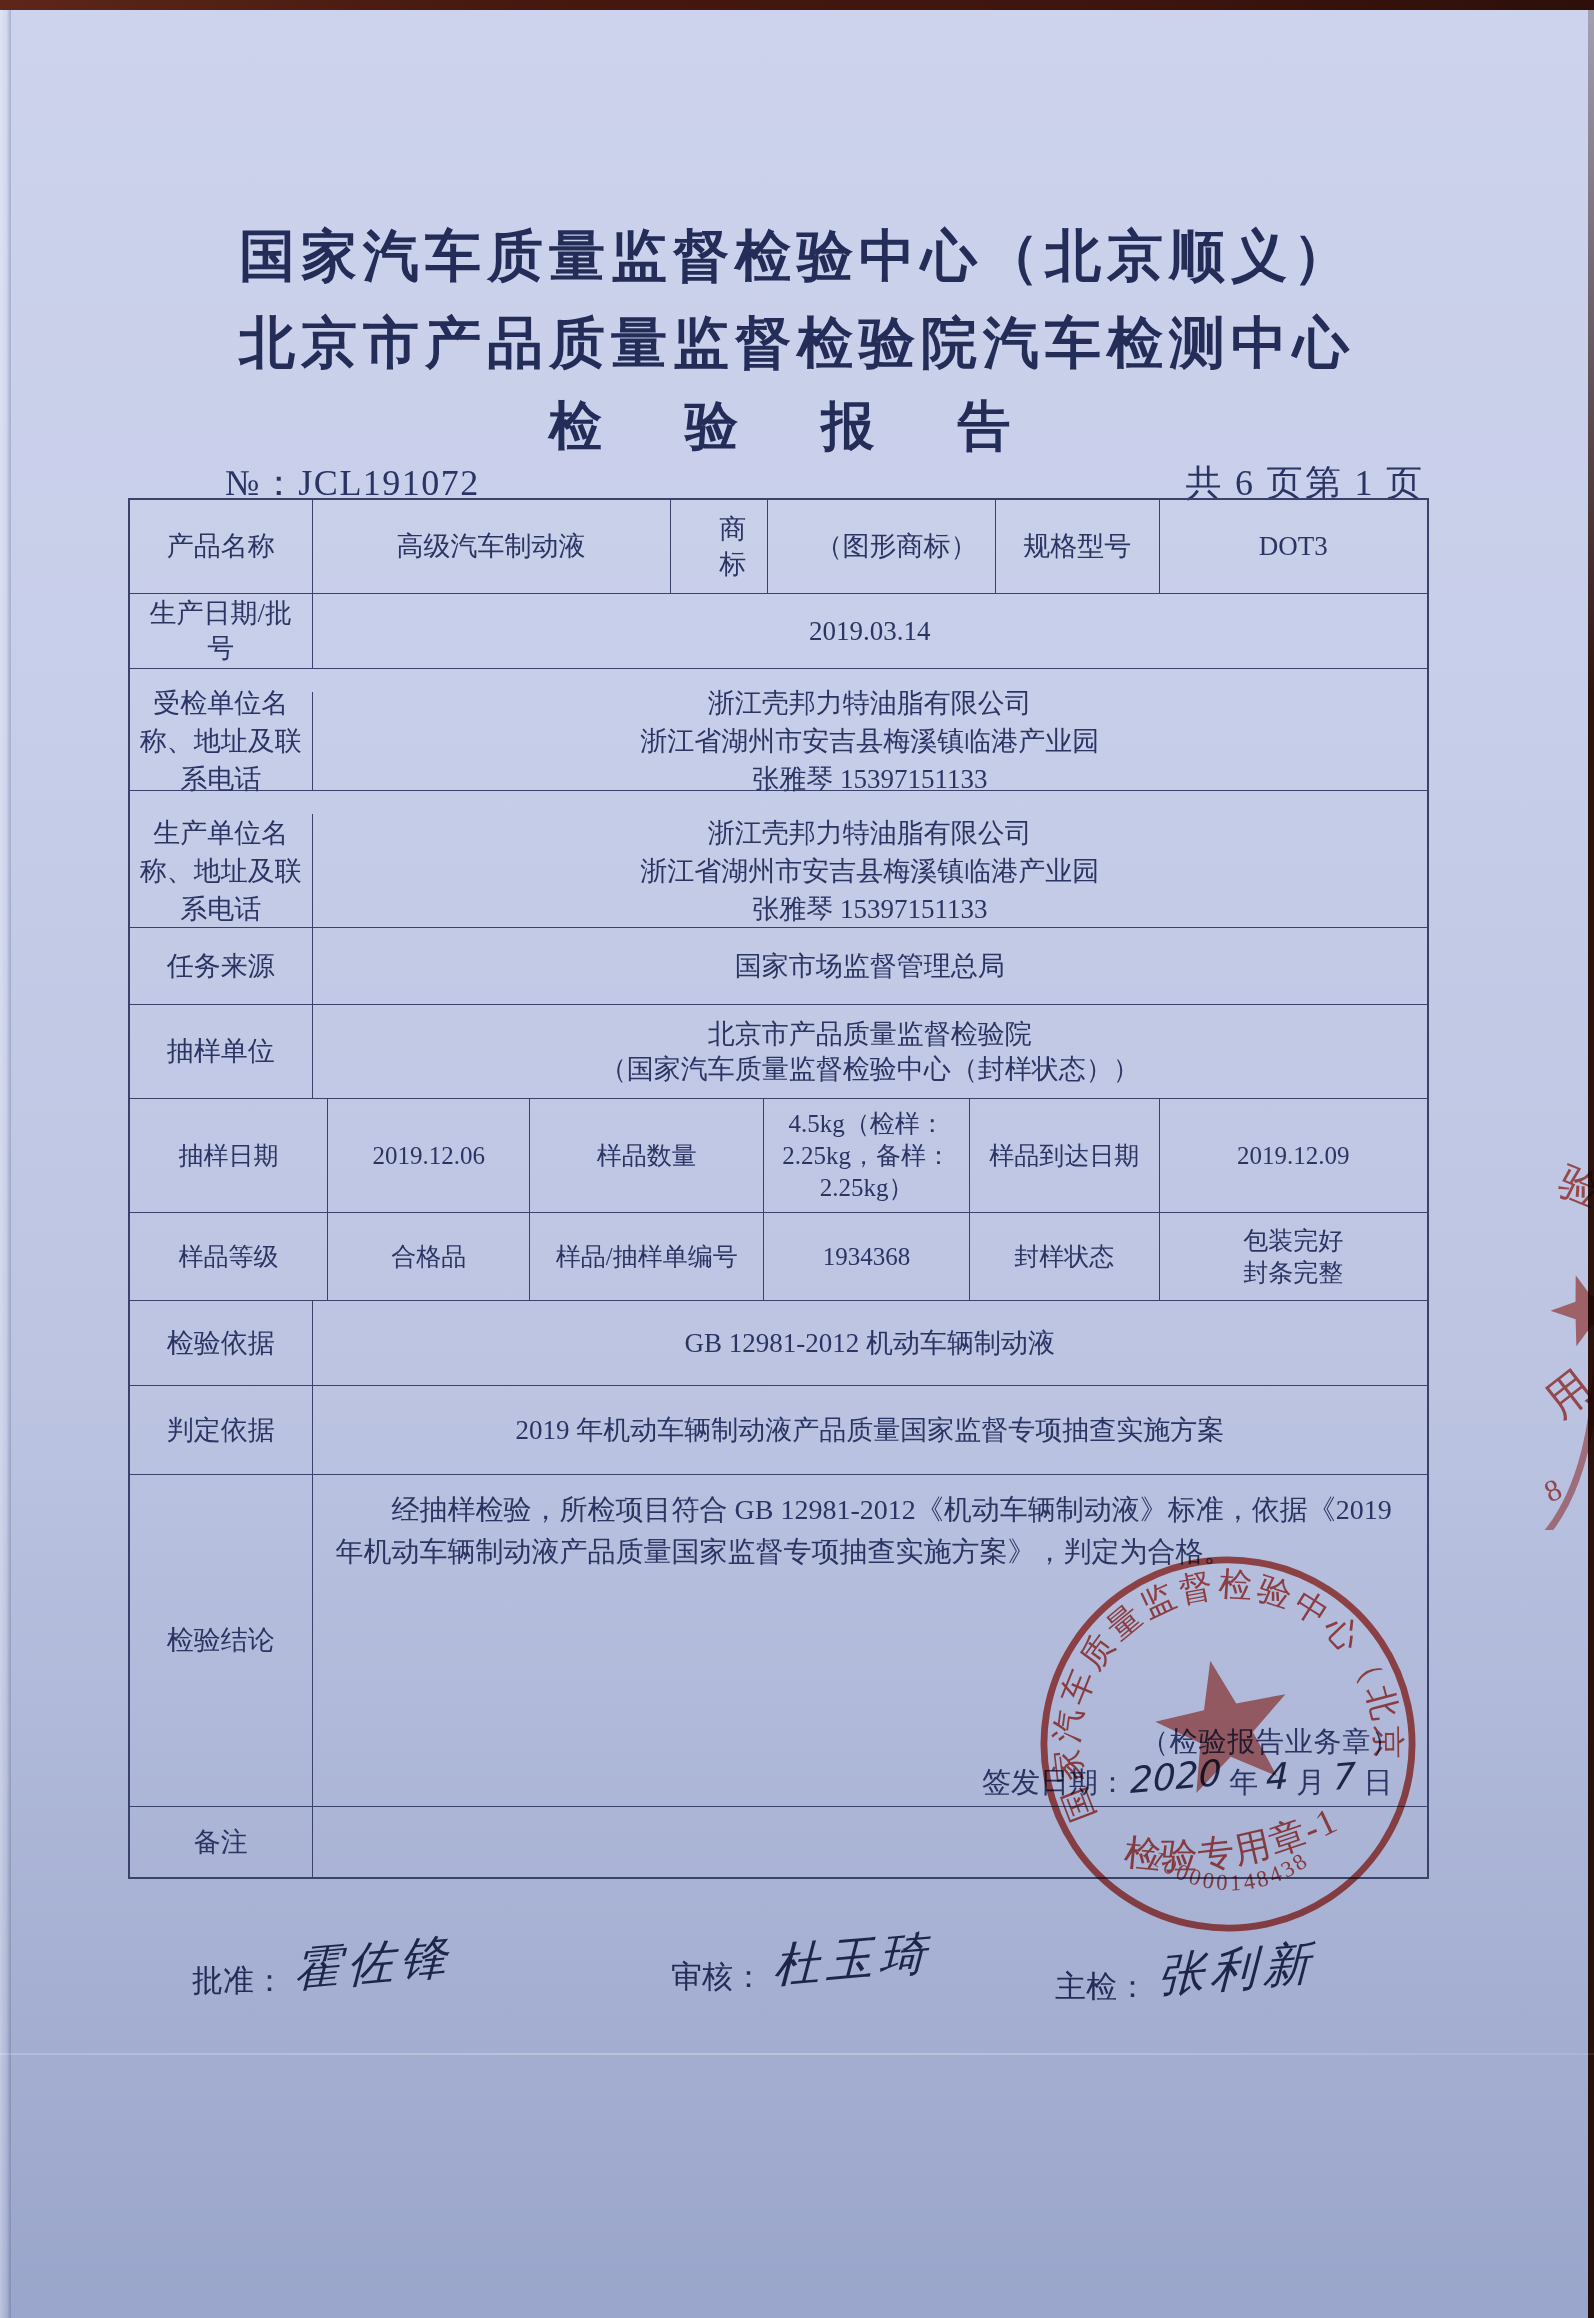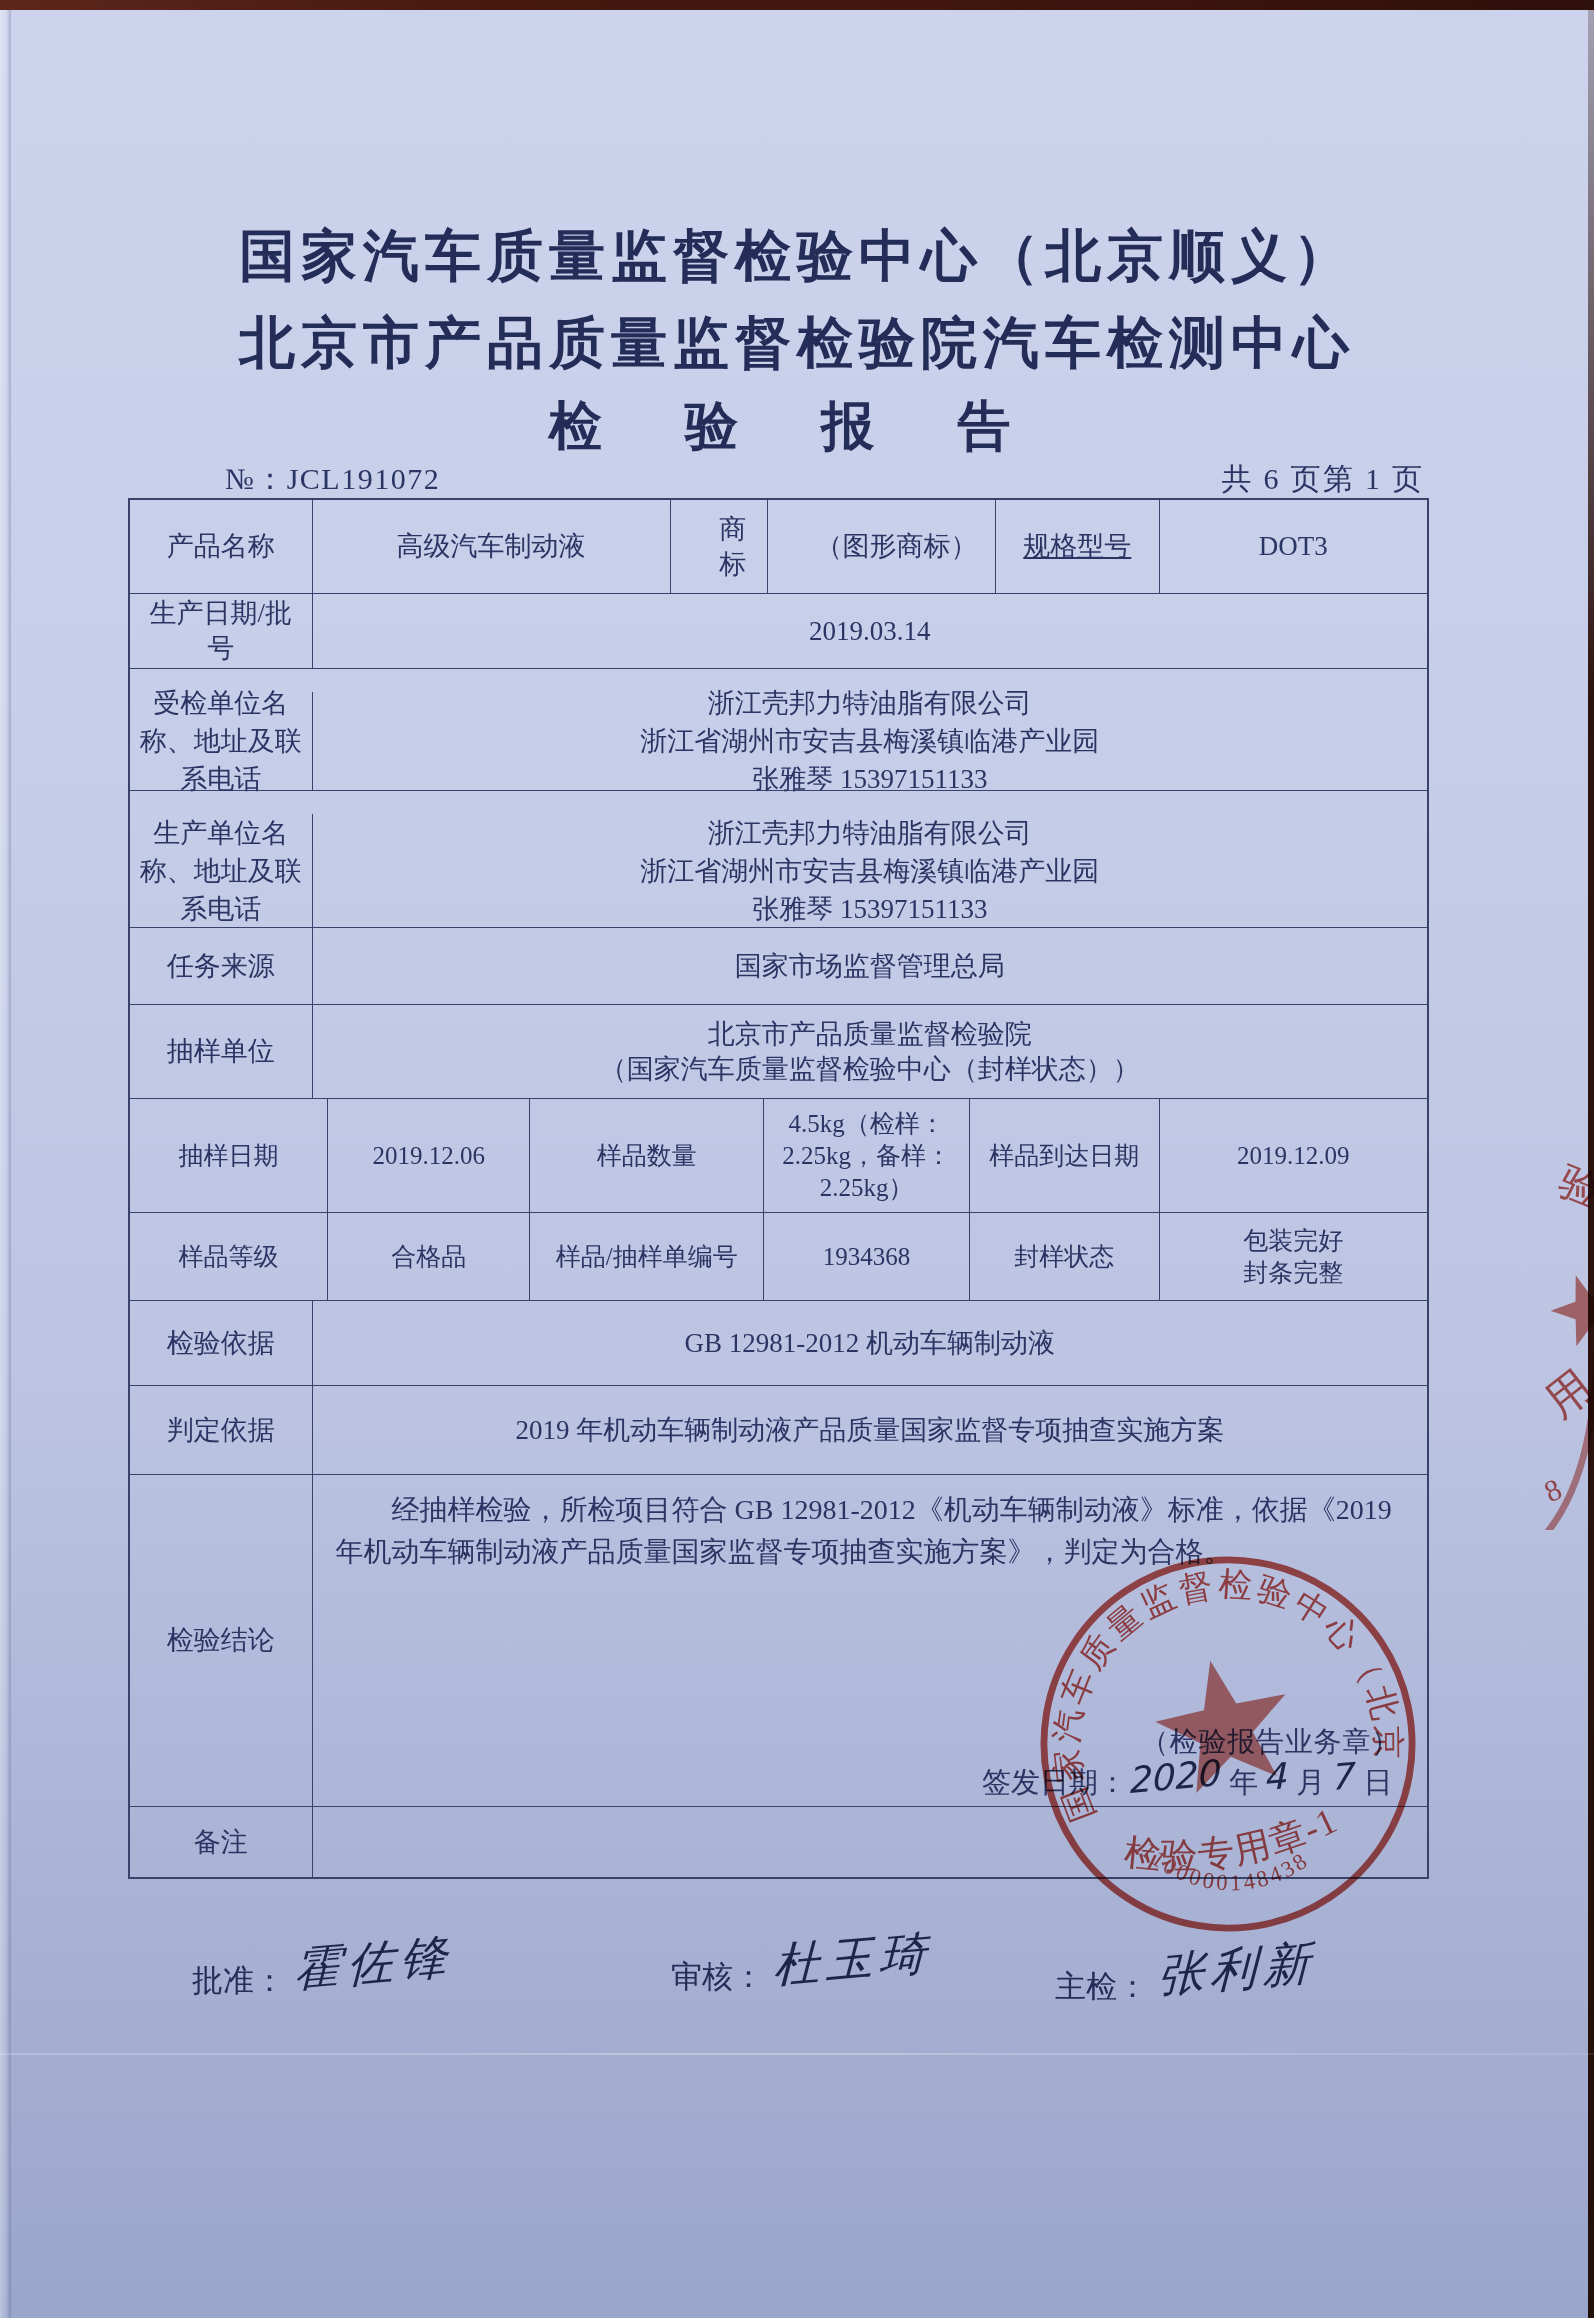--- a/index.html
+++ b/index.html
@@ -25,37 +25,37 @@
   .crease{position:absolute;left:0;top:2053px;width:100%;height:2.3px;
     background:linear-gradient(90deg,rgba(255,255,255,.18),rgba(255,255,255,.28),rgba(255,255,255,.1));}
 
   .title{position:absolute;left:0;width:100%;text-align:center;color:var(--ink-dark);
     font-weight:700;font-size:56px;letter-spacing:6px;white-space:nowrap;}
   .title.t1{top:219px;}
   .title.t2{top:306px;}
   .title.t3{top:391px;font-size:53px;letter-spacing:35px;}
 
   .meta{position:absolute;top:459px;left:128px;width:1301px;display:flex;
-    justify-content:space-between;align-items:flex-end;font-size:30px;color:var(--ink);}
+    justify-content:space-between;align-items:flex-end;font-size:36px;color:var(--ink);}
   .meta .no{margin-left:97px;letter-spacing:1.5px;}
   .meta .pg{margin-right:4.6px;letter-spacing:2.3px;}
 
   .dtable{position:absolute;top:498px;left:128px;width:1301px;border:2.3px solid var(--line);
     font-size:27px;color:var(--ink);}
   .trow{display:flex;width:100%;border-top:1.5px solid var(--line);}
   .trow:first-child{border-top:none;}
   .tcell{border-left:1.5px solid var(--line);display:flex;flex-direction:column;
     align-items:center;justify-content:center;text-align:center;padding:3px 9px;line-height:35px;}
   .tcell:first-child{border-left:none;}
   .r1{height:93px;} .r2{height:75px;} .r3{height:122px;} .r4{height:137px;}
   .r5{height:77px;} .r6{height:94px;} .r7{height:114px;} .r8{height:88px;}
   .r9{height:85px;font-family:Liberation Serif, serif;} .r10{height:89px;} .r11{height:332px;} .r12{height:71px;}
   .r3 .tcell,.r4 .tcell{line-height:38px;margin-top:23px;}
   .r7 .tcell,.r8 .tcell{font-size:25px;line-height:32px;padding:3px 6px;}
-  .wA1{width:14%;} .wA2{width:27.6%;} .wA3{width:7.5%;padding-left:37px;} .wA4{width:17.6%;padding-left:39px;} .wA5{width:12.6%;text-decoration:underline;} .wA6{width:20.7%;}
+  .wA1{width:14%;} .wA2{width:27.6%;} .wA3{width:7.5%;padding-left:37px;} .wA4{width:17.6%;padding-left:39px;} .wA5{width:12.6%;} .wA6{width:20.7%;}
   .wB1{width:15.2%;} .wB2{width:15.6%;} .wB3{width:18%;} .wB4{width:15.9%;} .wB5{width:14.6%;} .wB6{width:20.7%;}
   .wL{width:14%;} .wV{width:86%;}
   .concl-cell{position:relative;align-items:flex-start;justify-content:flex-start;
     text-align:left;padding:13.7px 23px;}
   .concl-par{font-size:28px;line-height:42px;text-indent:2em;width:100%;}
   .stamp-note{position:absolute;top:249px;right:27px;font-size:28px;letter-spacing:0.8px;color:var(--ink);}
   .issue-line{position:absolute;top:287px;right:30px;font-size:29px;color:var(--ink);white-space:nowrap;}
   .issue-line .zh{margin:0 4.6px;}
   .hand{font-family:"DejaVu Sans","Liberation Sans",sans-serif;font-style:italic;
     color:var(--hand);display:inline-block;transform:rotate(-5deg) skewX(-6deg);}

